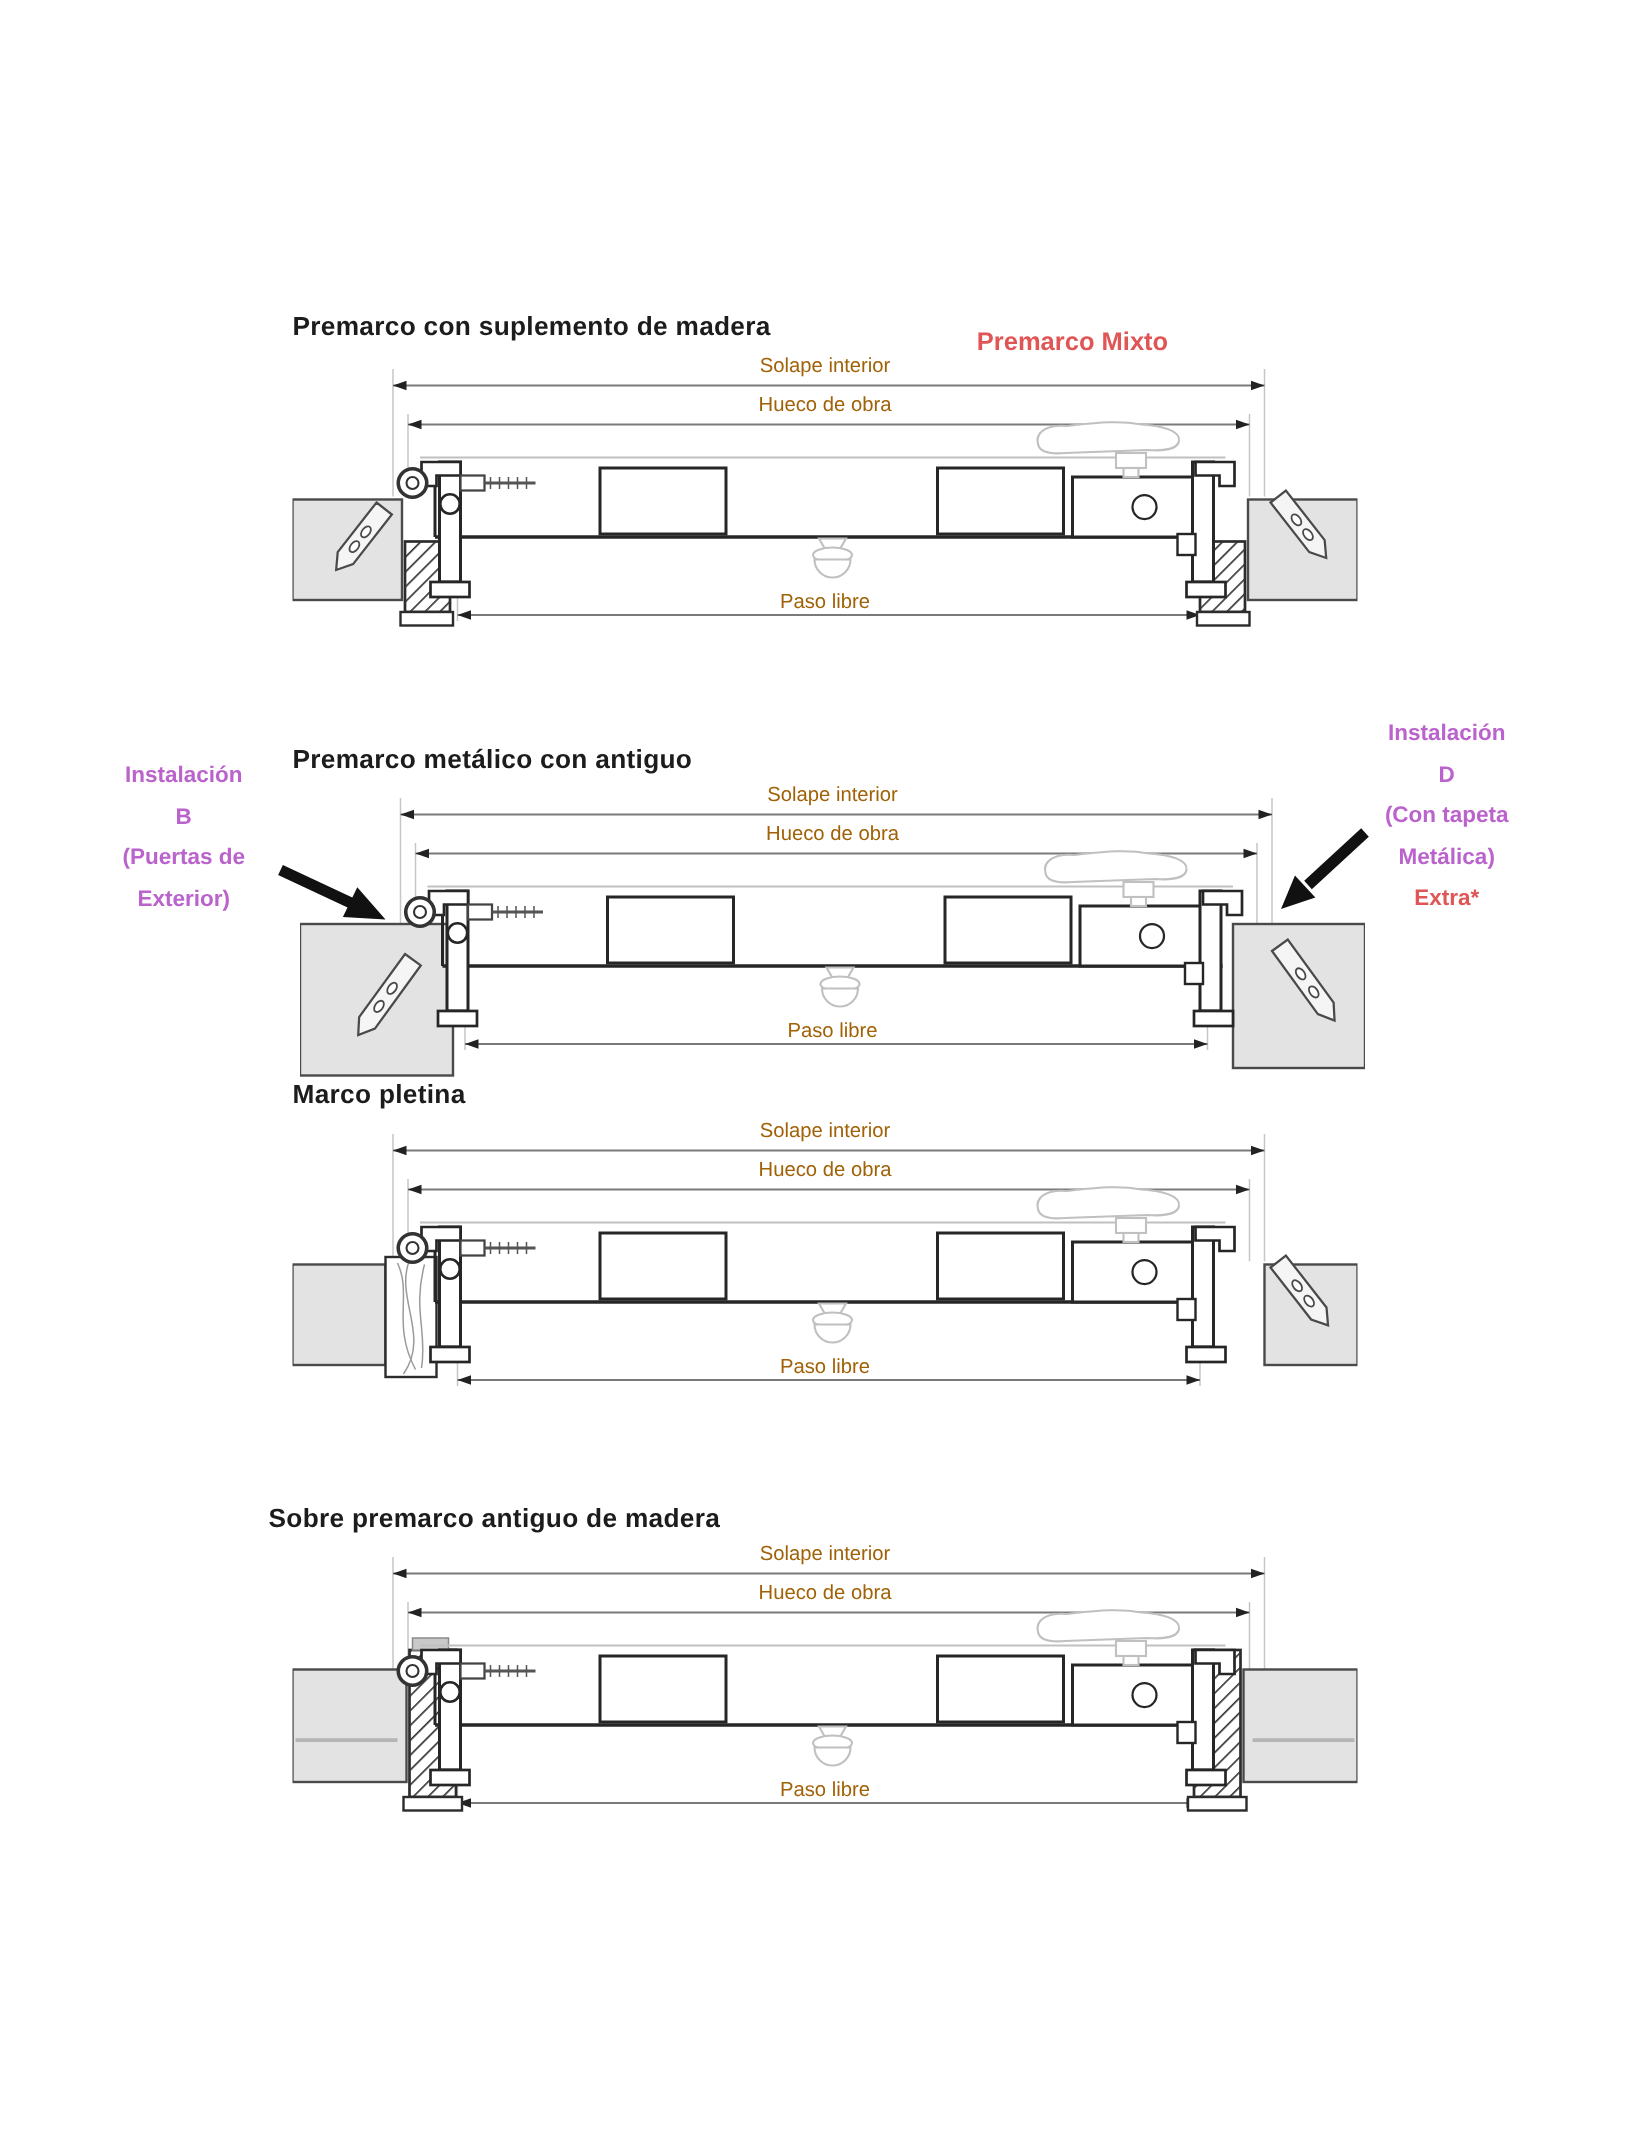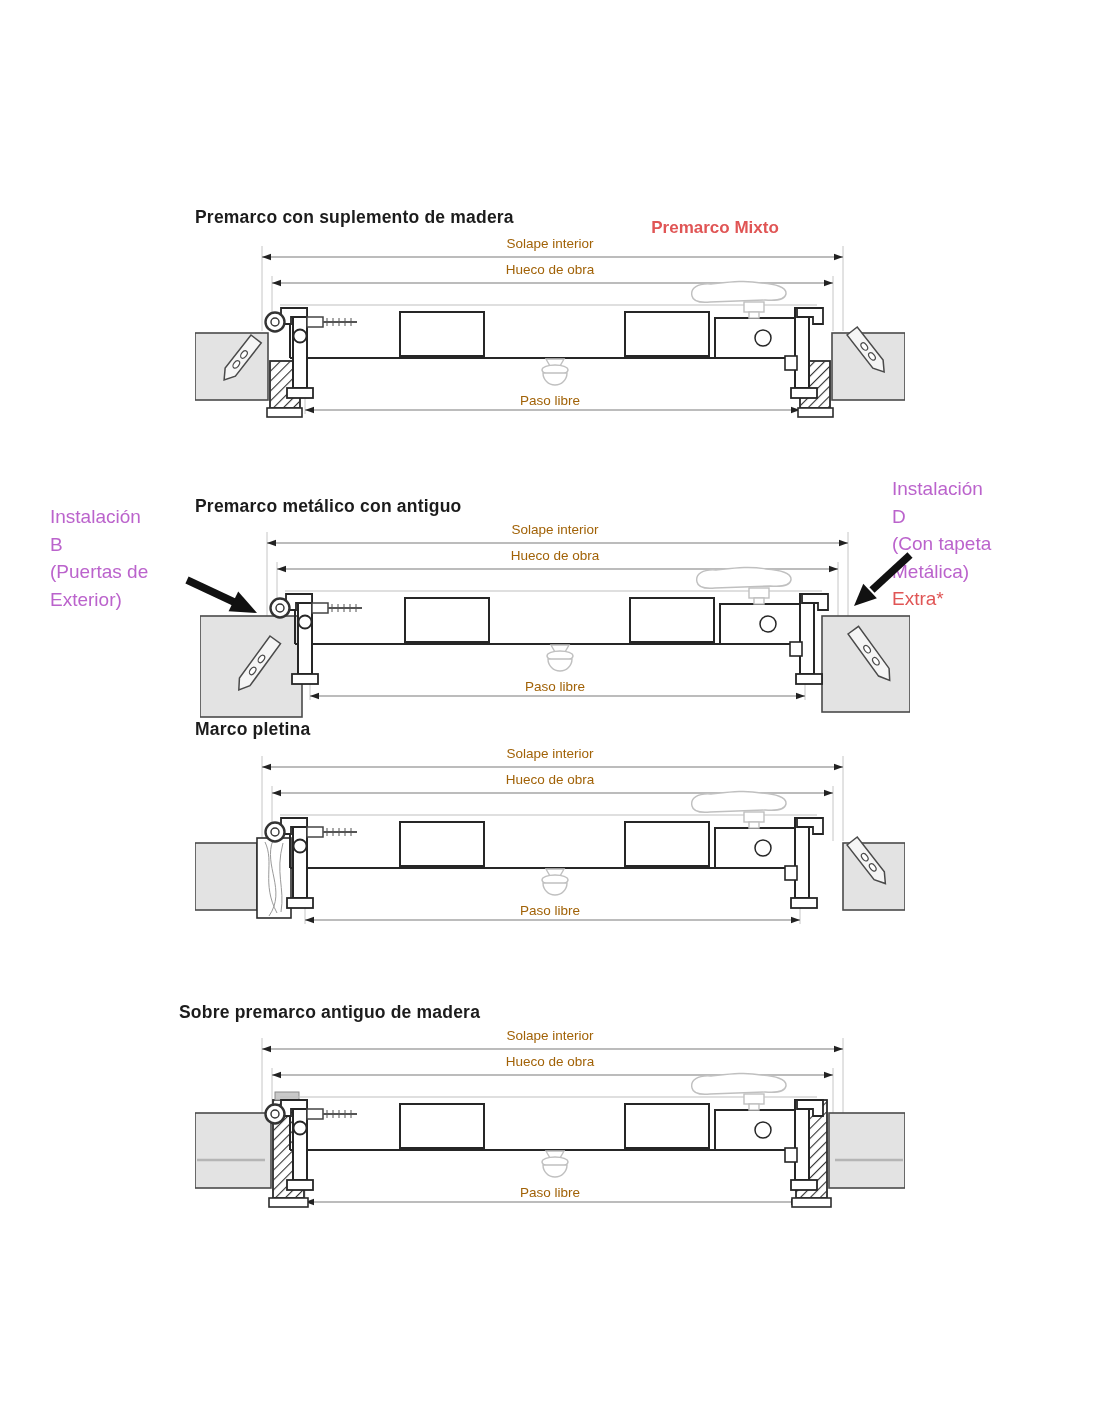--- a/index.html
+++ b/index.html
@@ -9,22 +9,22 @@
   }
   .title{
     position:absolute;font-weight:bold;font-size:17.5px;color:#1c1c1c;
     letter-spacing:.2px;white-space:nowrap;
   }
   .badge{
     position:absolute;font-weight:bold;font-size:17px;color:var(--accent-red,#e05555);
     text-align:center;white-space:nowrap;
   }
   .note{
-    position:absolute;font-weight:normal;font-size:19px;line-height:27.5px;
-    color:var(--accent-purple,#bb63cc);text-align:left;
+    position:absolute;font-weight:bold;font-size:15px;line-height:27.5px;
+    color:var(--accent-purple,#bb63cc);text-align:center;
   }
   .note .extra{color:var(--accent-red,#e05555);}
   .diagram{position:absolute;width:710px;height:200px;}
   .diagram svg{position:absolute;left:0;top:0;width:710px;height:200px;}
   .dim-label{
     position:absolute;width:100%;text-align:center;font-size:13.5px;color:#a16207;
     white-space:nowrap;
   }
   .lbl-solape{top:-2px;}
   .lbl-hueco{top:24px;}

